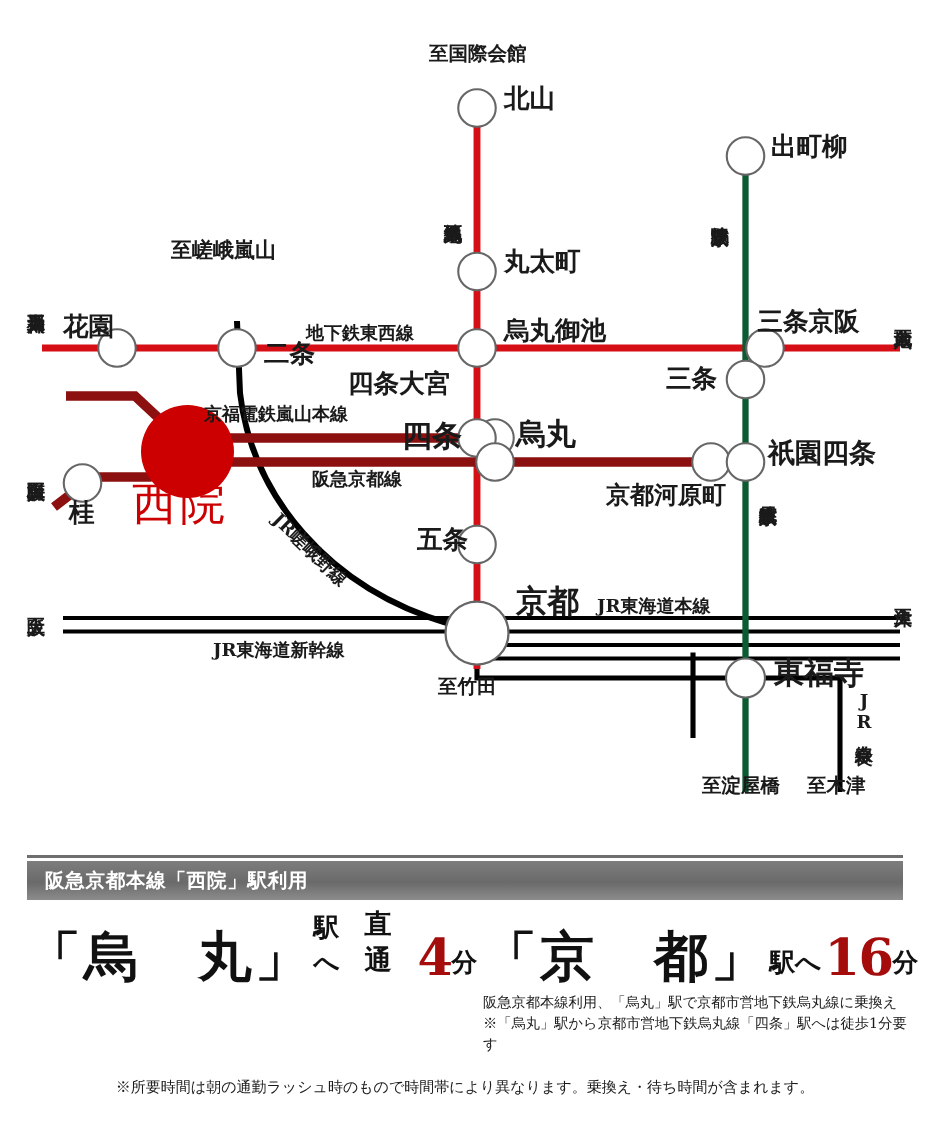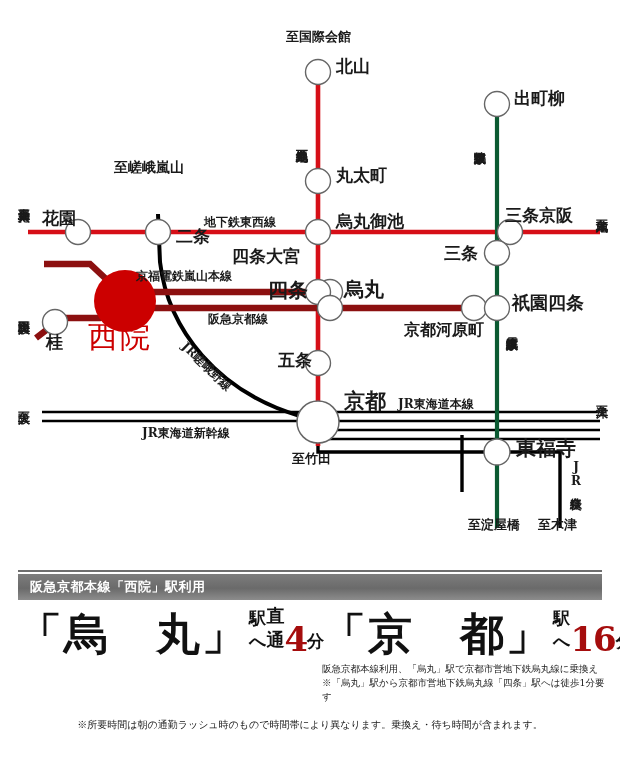--- a/index.html
+++ b/index.html
@@ -48,21 +48,21 @@
   }
   #panel-header-text{
     color:#ffffff;font-size:13px;font-weight:700;padding-left:12px;
     font-family:"DejaVu Serif","Liberation Serif",serif;letter-spacing:0.5px;
   }
   .route-block{position:absolute;top:44px;}
   #route-left{left:18px;width:300px;}
   #route-right{left:322px;width:290px;}
   .route-line{display:flex;align-items:flex-end;height:52px;}
   .bracket-name{
-    font-size:44px;font-weight:700;color:#111;line-height:1;
+    font-size:36px;font-weight:700;color:#111;line-height:1;
     letter-spacing:2px;white-space:nowrap;
   }
   .eki-he{font-size:17px;font-weight:700;color:#111;padding-bottom:3px;margin-left:1px;}
   .time-wrap{margin-left:auto;display:flex;align-items:flex-end;}
   .time-prefix{font-size:18px;font-weight:700;color:#111;padding-bottom:4px;}
   .time-num{font-size:34px;font-weight:700;color:#a50d0d;line-height:1;letter-spacing:-1px;}
   .time-unit{font-size:17px;font-weight:700;color:#111;padding-bottom:3px;}
   .note{
     font-size:9.5px;color:#1a1a1a;line-height:1.45;margin-top:6px;
     font-family:"DejaVu Serif","Liberation Serif",serif;

